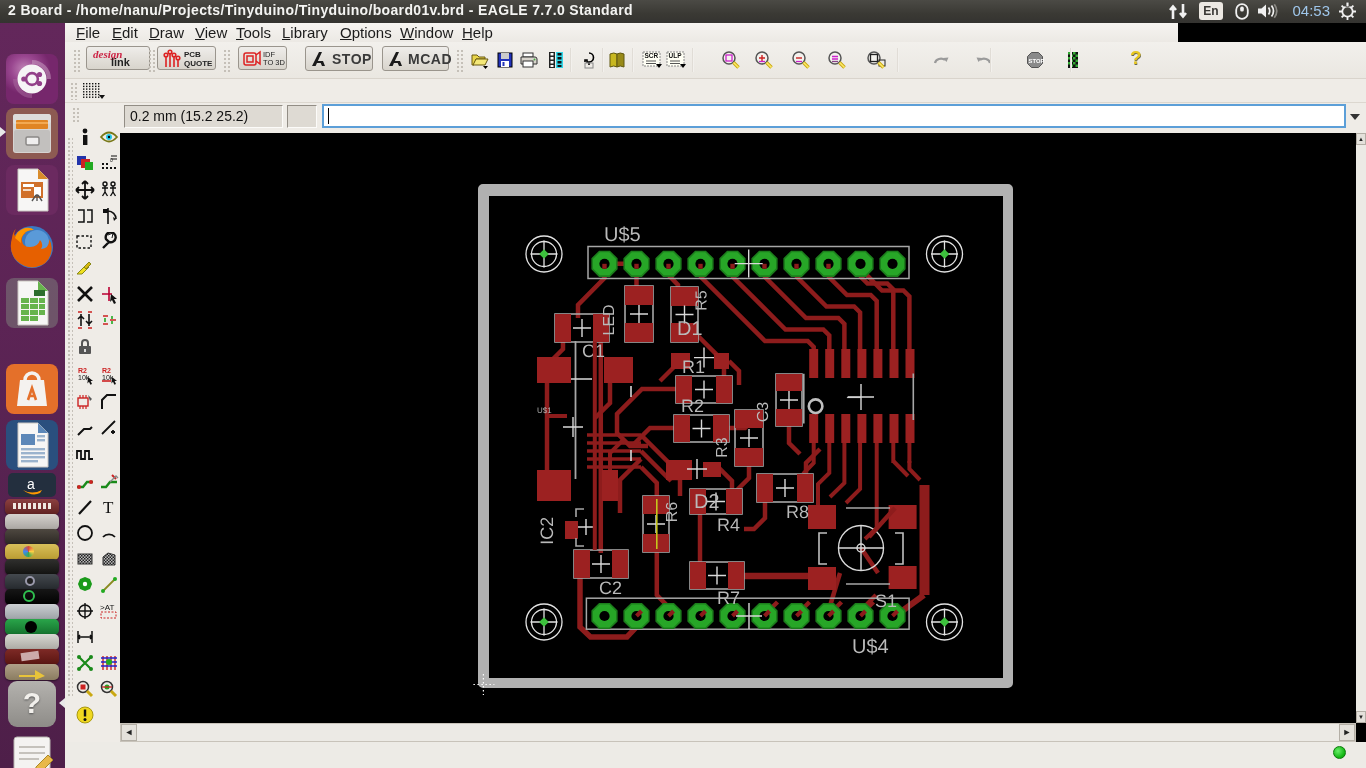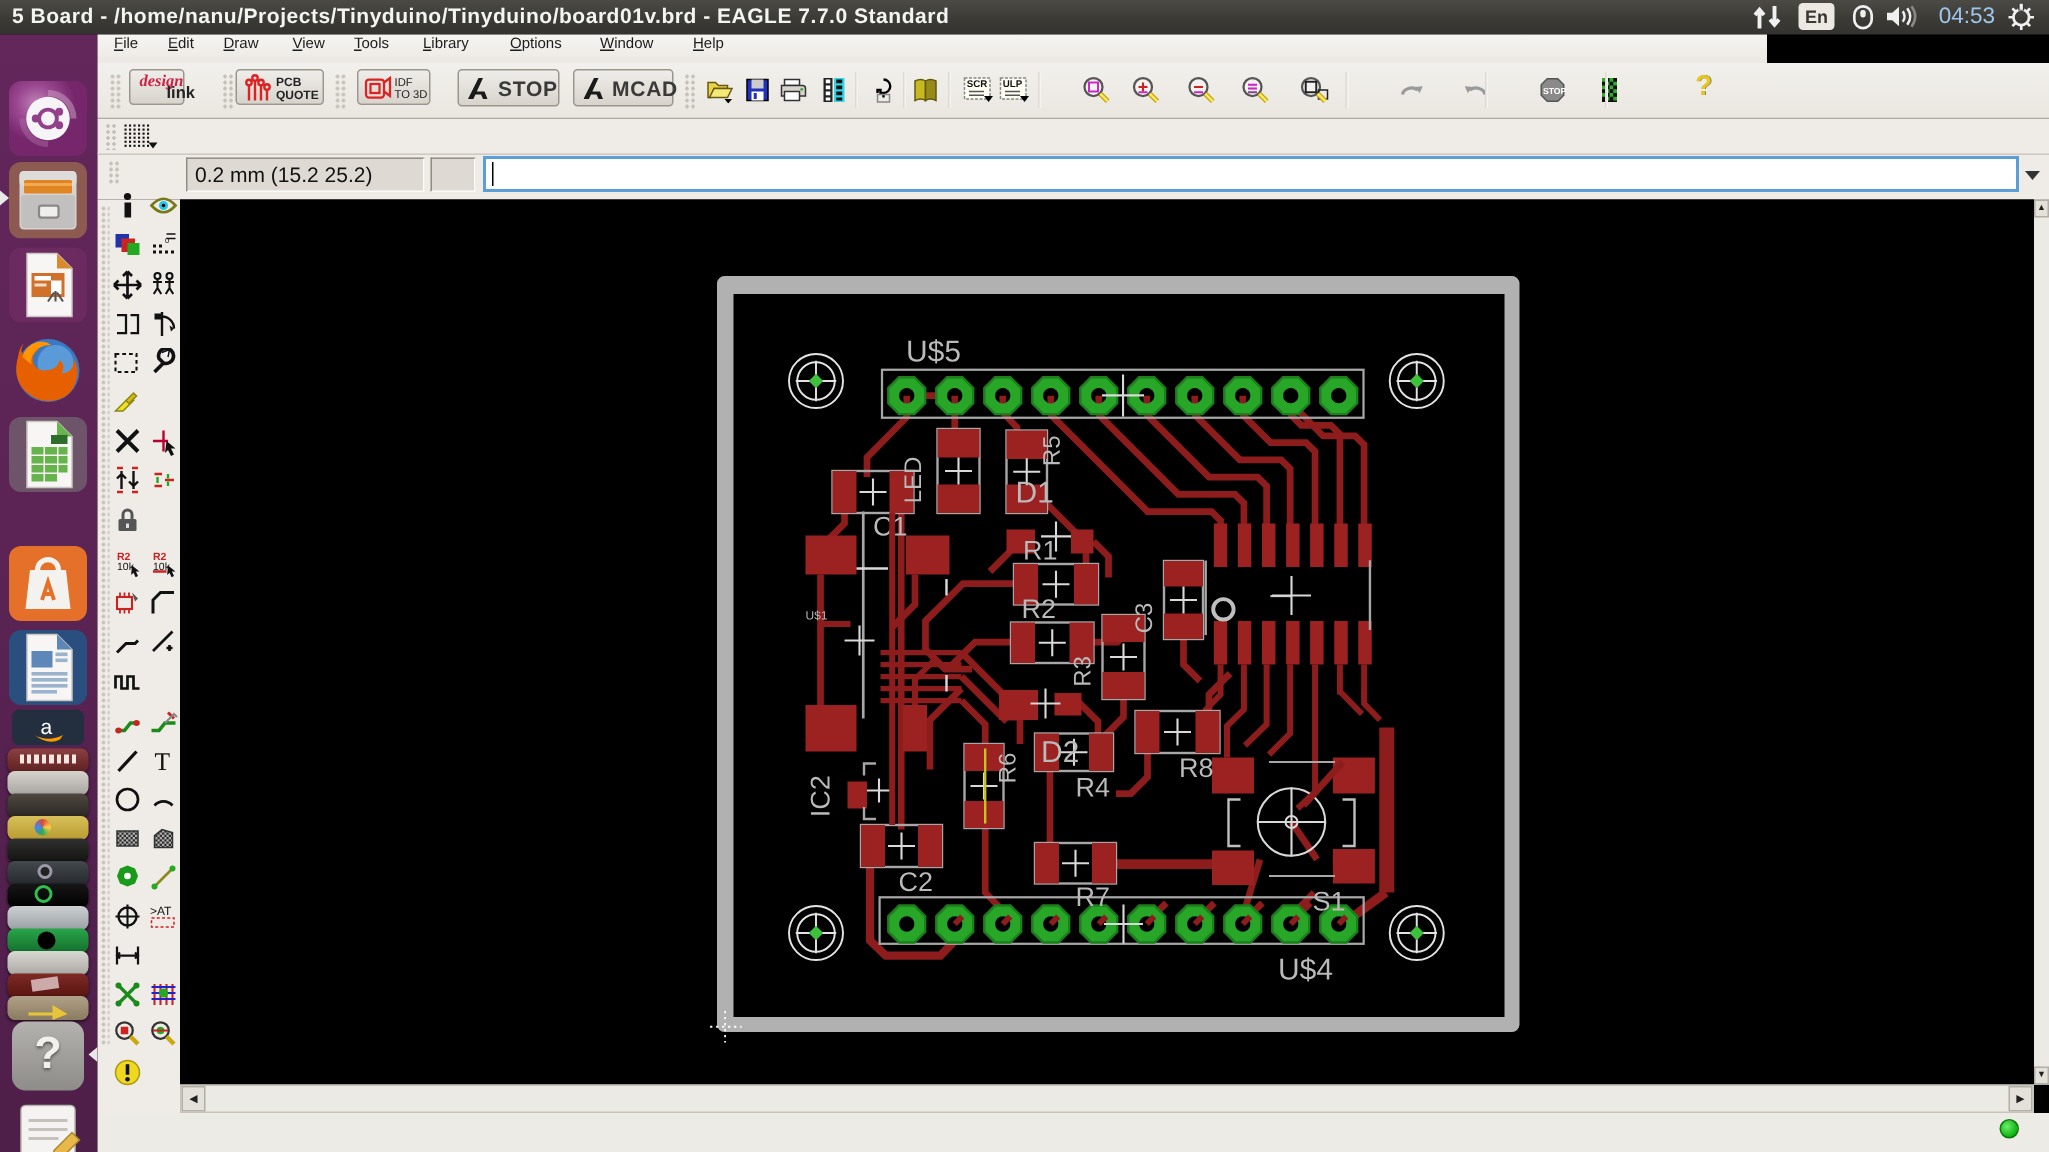--- a/index.html
+++ b/index.html
@@ -7,21 +7,21 @@
 body{font-family:"Liberation Sans",sans-serif;position:relative;}
 .abs{position:absolute;}
 
 #titlebar{left:0;top:0;width:1366px;height:23px;background:linear-gradient(#4b4a45,#3a3934 60%,#343330);color:#fff;}
 #titlebar .t{position:absolute;left:8px;top:2px;font-size:14px;font-weight:bold;letter-spacing:0.35px;color:#f4f4f2;}
 #tbright{position:absolute;right:0;top:0;height:23px;}
 
 #launcher{left:0;top:23px;width:65px;height:745px;background:linear-gradient(180deg,#63275b,#5c2455 40%,#4e1f49);overflow:hidden;}
 .tile{position:absolute;left:6px;width:52px;border-radius:9px;}
 
-#menubar{left:65px;top:23px;width:1113px;height:19px;background:linear-gradient(#f6f4f1,#ece9e4);color:#1c1c1c;font-size:10px;}
+#menubar{left:65px;top:23px;width:1113px;height:19px;background:linear-gradient(#f6f4f1,#ece9e4);color:#1c1c1c;font-size:15px;}
 #menubar span{position:absolute;top:1px;}
 #menubar u{text-decoration:underline;}
 #toolbar1{left:65px;top:42px;width:1301px;height:37px;background:linear-gradient(#f2f0ec,#eae7e1);border-bottom:1px solid #d9d4cc;}
 #toolbar2{left:65px;top:79px;width:1301px;height:24px;background:#efece7;border-bottom:1px solid #dcd7cf;}
 #cmdrow{left:65px;top:103px;width:1301px;height:30px;background:#efece7;}
 .btn3d{position:absolute;border:1px solid #9a958d;border-radius:3px;background:linear-gradient(#efedea,#d8d4cc);}
 .sep{position:absolute;width:2px;background:linear-gradient(90deg,#d8d3cb,#fbfaf8);}
 .handle{position:absolute;width:8px;background-image:radial-gradient(circle at 2px 2px,#c5c0b8 1px,transparent 1.4px);background-size:4px 4px;}
 #coordbox{position:absolute;left:59px;top:2px;width:159px;height:23px;background:#dedad3;border:1px solid #928d85;border-right-color:#fcfbf9;border-bottom-color:#fcfbf9;color:#111;font-size:14px;line-height:21px;padding-left:5px;}
 #midbox{position:absolute;left:222px;top:2px;width:30px;height:23px;background:#dedad3;border:1px solid #928d85;border-right-color:#fcfbf9;border-bottom-color:#fcfbf9;}
@@ -35,21 +35,21 @@
 #canvas{left:120px;top:133px;width:1236px;height:590px;background:#000;opacity:0.99;}
 
 #hscroll{left:120px;top:723px;width:1236px;height:19px;background:#eceae5;border:1px solid #c8c3ba;}
 #vscroll{left:1356px;top:133px;width:10px;height:590px;background:#eceae5;}
 #status{left:65px;top:742px;width:1301px;height:26px;background:#edebe6;}
 .arrbtn{position:absolute;background:#e4e1db;border:1px solid #b4afa6;color:#222;font-size:9px;line-height:15px;text-align:center;}
 </style>
 </head>
 <body>
 <div class="abs" id="titlebar">
-  <div class="t">5 Board - /home/nanu/Projects/Tinyduino/Tinyduino/board01v.brd - EAGLE 7.7.0 Standard</div>
+  <div class="t">2 Board - /home/nanu/Projects/Tinyduino/Tinyduino/board01v.brd - EAGLE 7.7.0 Standard</div>
   <div id="tbright">
 <svg style="position:absolute;right:176px;top:3px" width="22" height="17" viewBox="0 0 22 17">
  <path d="M5 16 V5 M2 7 L5 3.5 L8 7" stroke="#f0f0f0" stroke-width="2.6" fill="none"></path>
  <path d="M15 1 V12 M12 10 L15 13.5 L18 10" stroke="#f0f0f0" stroke-width="2.6" fill="none"></path>
 </svg>
 <div style="position:absolute;right:143px;top:2px;width:24px;height:18px;background:#ece8e2;border-radius:3px;color:#3a3834;font-size:12px;font-weight:bold;text-align:center;line-height:18px;">En</div>
 <svg style="position:absolute;right:117px;top:3px" width="14" height="17" viewBox="0 0 14 17">
  <rect x="1.2" y="1.2" width="11.6" height="14.6" rx="5.8" stroke="#f0f0f0" stroke-width="1.8" fill="none"></rect>
  <rect x="5.2" y="3.6" width="3.6" height="5" rx="1.6" fill="#f0f0f0"></rect>
 </svg>
@@ -207,21 +207,21 @@
   <span style="left:84px"><u>D</u>raw</span>
   <span style="left:130px"><u>V</u>iew</span>
   <span style="left:171px"><u>T</u>ools</span>
   <span style="left:217px"><u>L</u>ibrary</span>
   <span style="left:275px"><u>O</u>ptions</span>
   <span style="left:335px"><u>W</u>indow</span>
   <span style="left:397px"><u>H</u>elp</span>
 </div>
 <div class="abs" id="toolbar1">
     <div class="handle" style="left:8px;top:7px;height:24px;"></div>
-    <div class="btn3d" style="left:21px;top:4px;width:37px;height:24px;">
+    <div class="btn3d" style="left:21px;top:4px;width:64px;height:24px;">
       <div style="position:absolute;left:6px;top:1px;color:#cc2244;font-size:11px;font-style:italic;font-weight:bold;font-family:Liberation Serif">design</div>
       <div style="position:absolute;left:24px;top:9px;color:#222;font-size:11px;font-weight:bold;">link</div>
     </div>
     <div class="handle" style="left:83px;top:7px;height:24px;"></div>
     <div class="btn3d" style="left:92px;top:4px;width:59px;height:24px;">
       <svg style="position:absolute;left:4px;top:2px" width="20" height="20" viewBox="0 0 20 20">
         <g stroke="#d22" stroke-width="1.6" fill="none">
           <path d="M4 18 V8 M8 18 V5 M12 18 V8 M16 18 V11"></path>
           <circle cx="4" cy="6" r="1.8"></circle>
           <circle cx="8" cy="3" r="1.8"></circle>

